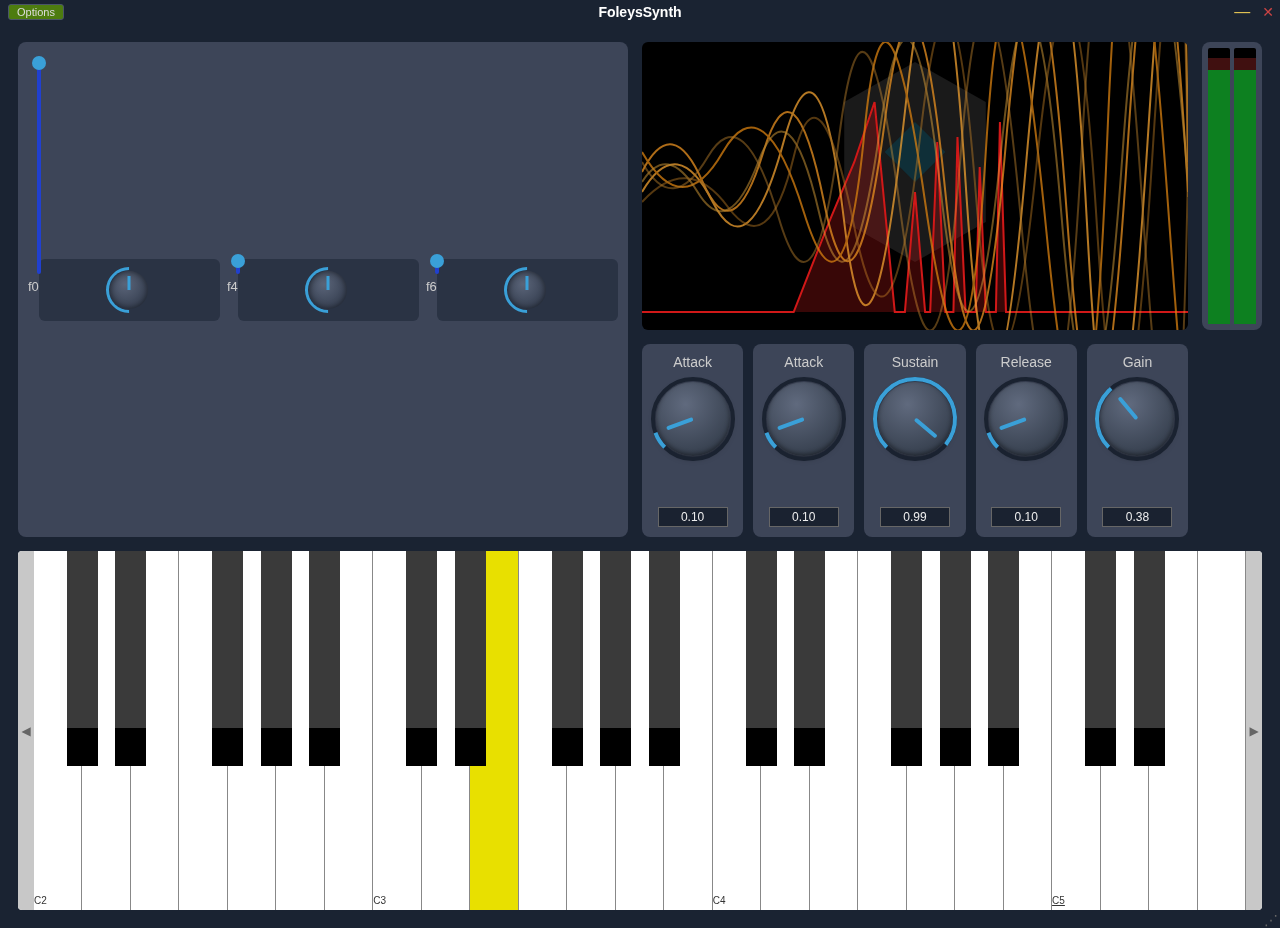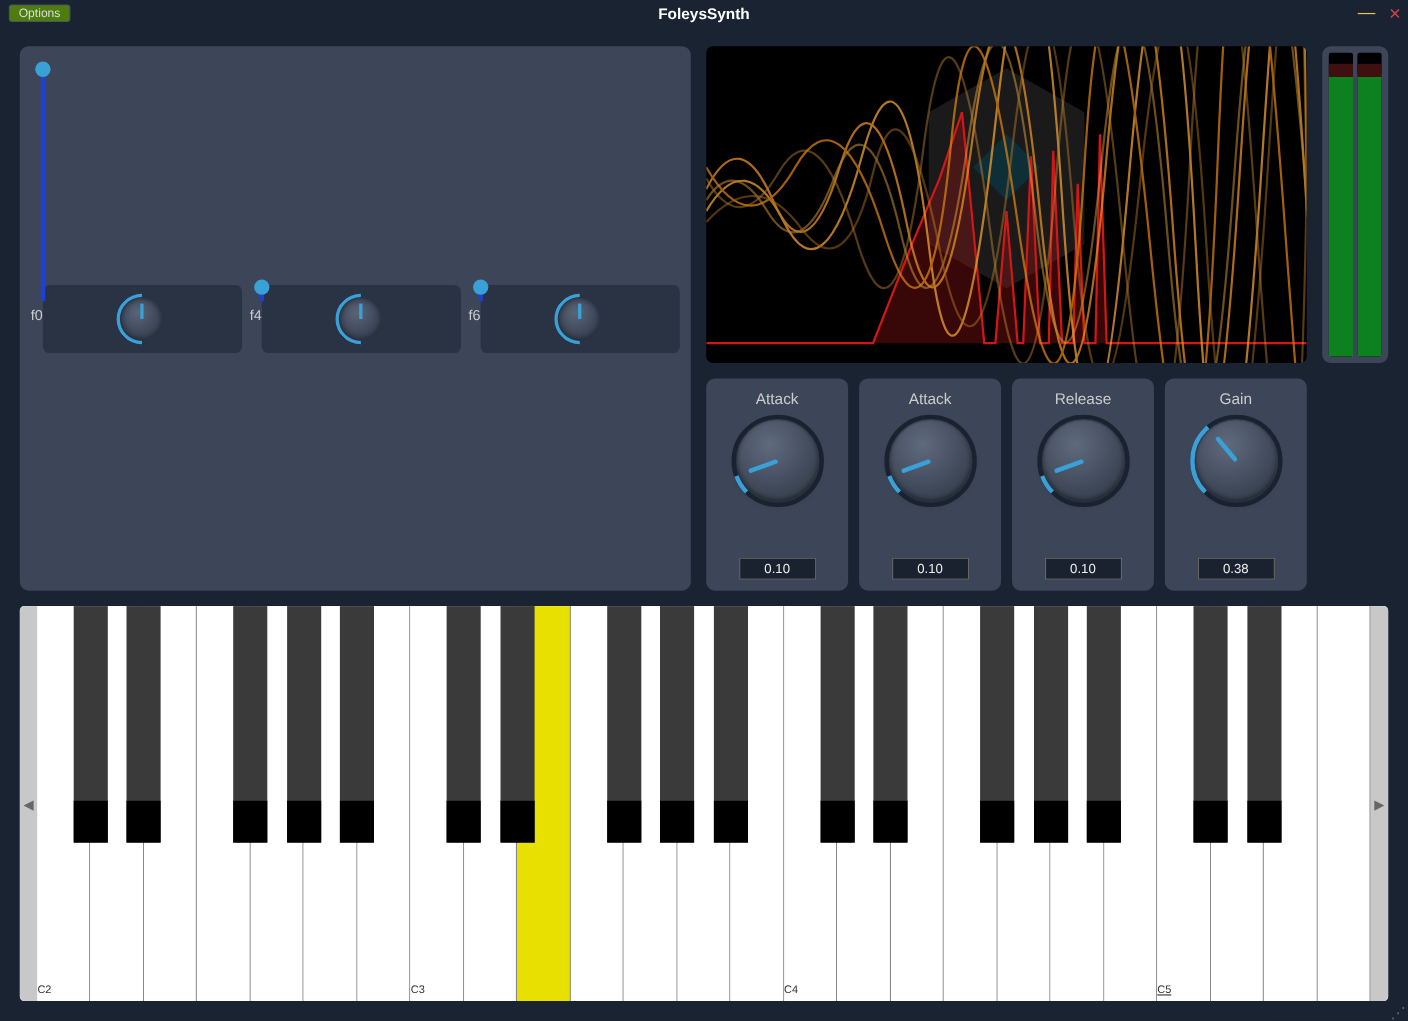--- a/index.html
+++ b/index.html
@@ -422,20 +422,31 @@
             <div class="knob-panel">
     <div class="knob-label">Attack</div>
     <div class="big-knob">
       <svg class="knob-arc" viewBox="0 0 86 86">
         <circle cx="43" cy="43" r="40" fill="none" stroke="#1a2230" stroke-width="4"></circle>
         <circle cx="43" cy="43" r="40" fill="none" stroke="#3aa0d8" stroke-width="4" stroke-dasharray="17.407407407407405 300" transform="rotate(135 43 43)"></circle>
       </svg>
       <div class="knob-ptr" style="transform:translate(-50%,0) rotate(70deg);"></div>
     </div>
     <div class="knob-value">0.10</div>
+            </div>
+            <div class="knob-panel">
+    <div class="knob-label">Sustain</div>
+    <div class="big-knob">
+      <svg class="knob-arc" viewBox="0 0 86 86">
+        <circle cx="43" cy="43" r="40" fill="none" stroke="#1a2230" stroke-width="4"></circle>
+        <circle cx="43" cy="43" r="40" fill="none" stroke="#3aa0d8" stroke-width="4" stroke-dasharray="184.51851851851853 300" transform="rotate(135 43 43)"></circle>
+      </svg>
+      <div class="knob-ptr" style="transform:translate(-50%,0) rotate(310deg);"></div>
+    </div>
+    <div class="knob-value">0.99</div>
             </div>
             <div class="knob-panel">
     <div class="knob-label">Release</div>
     <div class="big-knob">
       <svg class="knob-arc" viewBox="0 0 86 86">
         <circle cx="43" cy="43" r="40" fill="none" stroke="#1a2230" stroke-width="4"></circle>
         <circle cx="43" cy="43" r="40" fill="none" stroke="#3aa0d8" stroke-width="4" stroke-dasharray="17.407407407407405 300" transform="rotate(135 43 43)"></circle>
       </svg>
       <div class="knob-ptr" style="transform:translate(-50%,0) rotate(70deg);"></div>
     </div>

